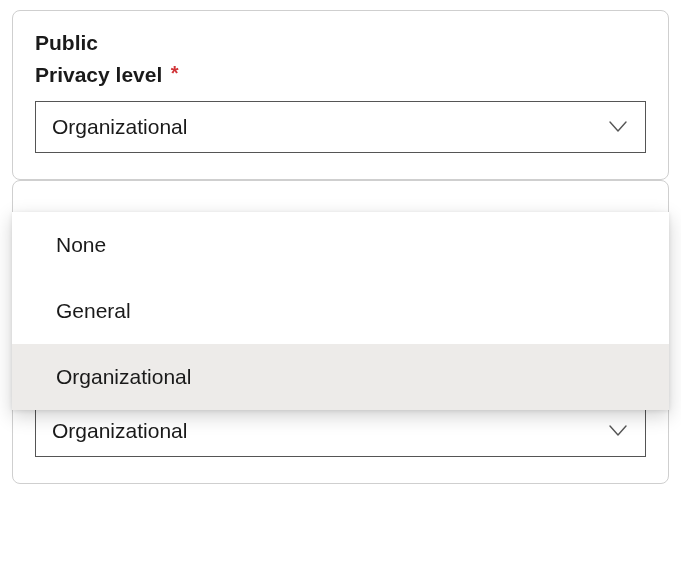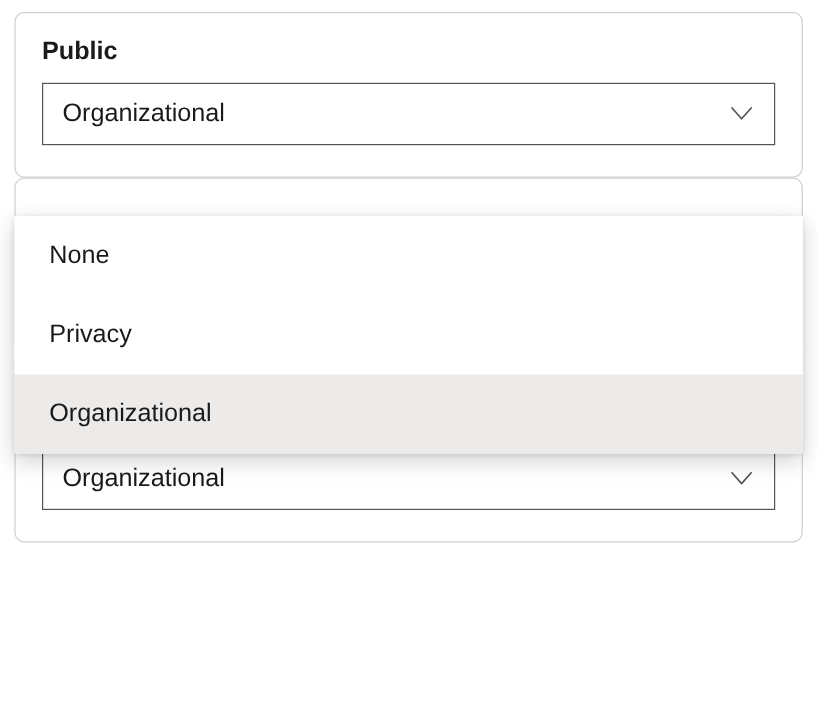--- a/index.html
+++ b/index.html
@@ -78,21 +78,21 @@
       right: 0;
       top: 32px;
       background: #fff;
       box-shadow: 0 6px 18px rgba(0,0,0,.18), 0 1px 4px rgba(0,0,0,.10);
       z-index: 50;
     }
     .dropdown-item {
       height: 66px;
       display: flex;
       align-items: center;
-      padding: 0 29px;
+      padding: 0 44px;
       font-size: 21px;
       color: #1a1a1a;
       cursor: pointer;
       background: #fff;
     }
     .dropdown-item.selected {
       background: #edebe9;
     }
 
     .card.third {
@@ -104,20 +104,24 @@
     }
     .stack {
       position: relative;
     }
   </style>
 </head>
 <body>
 
 <div class="card">
   <div class="section-title">Public</div>
+  <div>
+    <span class="field-label">Privacy level</span>
+    <span class="required">*</span>
+  </div>
   <div class="select">
     <span>Organizational</span>
     <span class="chev">
       <svg width="18" height="12" viewBox="0 0 18 12" fill="none">
           <path d="M1 1 L9 10 L17 1" stroke="#555" stroke-width="1.4" fill="none" stroke-linecap="round" stroke-linejoin="round"></path>
         </svg>
     </span>
   </div>
 </div>
 
@@ -125,21 +129,21 @@
   <div class="card second">
     <div class="truncated-row"></div>
     <div style="height:86px"></div>
   </div>
 
   <div class="dropdown-list" id="ddlist">
       <div class="dropdown-item">
         <span>None</span>
       </div>
       <div class="dropdown-item">
-        <span>Privacy</span>
+        <span>General</span>
       </div>
       <div class="dropdown-item selected">
         <span>Organizational</span>
       </div>
     </div>
 </div>
 
 <div class="card third">
   <div class="select">
     <span>Organizational</span>

